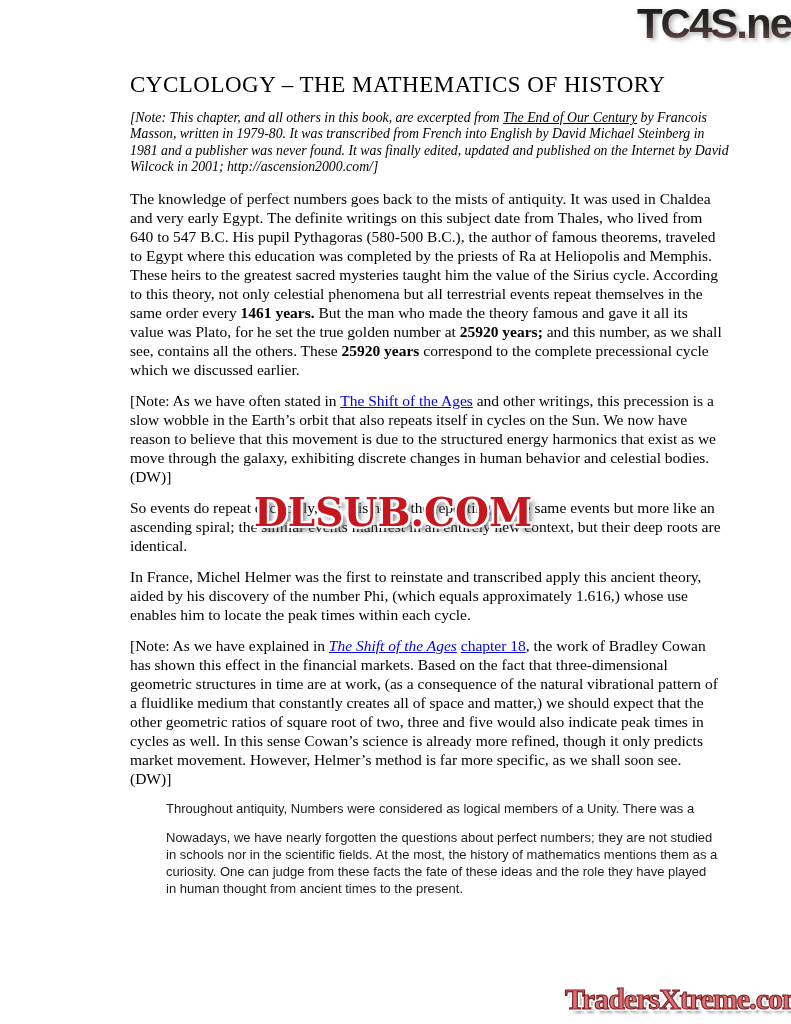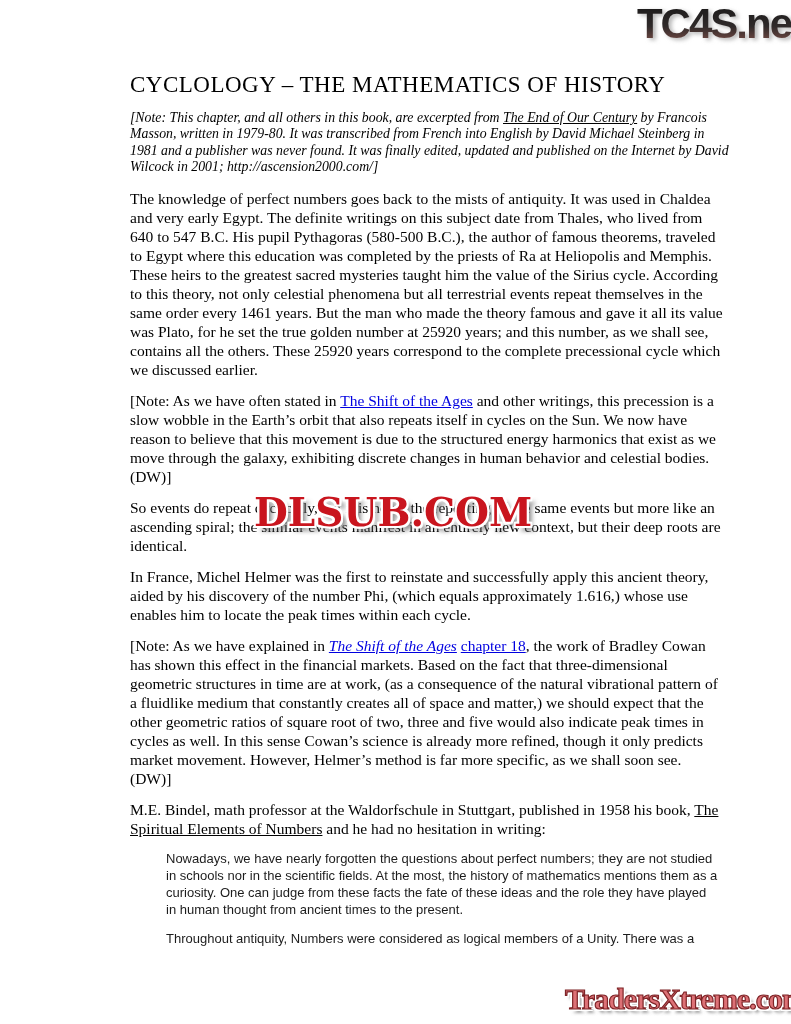--- a/index.html
+++ b/index.html
@@ -65,21 +65,21 @@
   .quote-par {
     font-family: "Liberation Sans", sans-serif;
     font-size: 13px;
     line-height: 17px;
     margin-left: 36px;
     width: 552px;
     color: #1c1c1c;
   }
 
   
-  .bold { font-weight: normal; }
+  .bold { font-weight: bold; }
   .italic { }
   .underline { text-decoration: underline; }
   .link { color: #0000e0; text-decoration: underline; cursor: pointer; }
   .link-italic { color: #0000e0; text-decoration: underline; font-style: italic; cursor: pointer; }
 
   
   .dlsub {
     position: absolute;
     left: 254px;
     top: 489px;
@@ -123,28 +123,27 @@
     <h1 class="doc-title">CYCLOLOGY – THE MATHEMATICS OF HISTORY</h1>
 
     <p class="block editor-note-small"><span>[Note: This chapter, and all others in this book, are excerpted from </span><span class="underline">The End of Our Century</span><span> by Francois Masson, written in 1979-80. It was transcribed from French into English by David Michael Steinberg in 1981 and a publisher was never found. It was finally edited, updated and published on the Internet by David Wilcock in 2001; http://ascension2000.com/]</span></p>
 
     <p class="block body-par first-body"><span>The knowledge of perfect numbers goes back to the mists of antiquity. It was used in Chaldea and very early Egypt. The definite writings on this subject date from Thales, who lived from 640 to 547 B.C. His pupil Pythagoras (580-500 B.C.), the author of famous theorems, traveled to Egypt where this education was completed by the priests of Ra at Heliopolis and Memphis. These heirs to the greatest sacred mysteries taught him the value of the Sirius cycle. According to this theory, not only celestial phenomena but all terrestrial events repeat themselves in the same order every </span><span class="bold">1461 years.</span><span> But the man who made the theory famous and gave it all its value was Plato, for he set the true golden number at </span><span class="bold">25920 years;</span><span> and this number, as we shall see, contains all the others. These </span><span class="bold">25920 years</span><span> correspond to the complete precessional cycle which we discussed earlier.</span></p>
 
     <p class="block body-par"><span>[Note: As we have often stated in </span><span class="link">The Shift of the Ages</span><span> and other writings, this precession is a slow wobble in the Earth’s orbit that also repeats itself in cycles on the Sun. We now have reason to believe that this movement is due to the structured energy harmonics that exist as we move through the galaxy, exhibiting discrete changes in human behavior and celestial bodies. (DW)]</span></p>
 
     <p class="block body-par"><span>So events do repeat cyclically, but it is never the repeating of the same events but more like an ascending spiral; the similar events manifest in an entirely new context, but their deep roots are identical.</span></p>
 
-    <p class="block body-par"><span>In France, Michel Helmer was the </span><span class="italic">first</span><span> to reinstate and </span><span class="italic">successfully apply</span><span> this ancient theory, aided by his discovery of the number Phi, (which equals approximately 1.616,) whose use enables him to locate the peak times within each cycle.</span></p>
+    <p class="block body-par"><span>In France, Michel Helmer was the </span><span class="italic">first</span><span> to reinstate and </span><span class="italic">transcribed apply</span><span> this ancient theory, aided by his discovery of the number Phi, (which equals approximately 1.616,) whose use enables him to locate the peak times within each cycle.</span></p>
 
     <p class="block body-par"><span>[Note: As we have explained in </span><span class="link-italic">The Shift of the Ages</span><span> </span><span class="link">chapter 18</span><span>, the work of Bradley Cowan has shown this effect in the financial markets. Based on the fact that three-dimensional geometric structures in time are at work, (as a consequence of the natural vibrational pattern of a fluidlike medium that constantly creates all of space and matter,) we should expect that the other geometric ratios of square root of two, three and five would also indicate peak times in cycles as well. In this sense Cowan’s science is already more refined, though it only predicts market movement. However, Helmer’s method is far more specific, as we shall soon see. (DW)]</span></p>
 
-    <p class="block body-par"><span>M.E. Bindel, math professor at the Waldorfschule in Stuttgart, published in 1958 his book, </span><span class="underline">The Spiritual Elements of Numbers</span><span> and he had no hesitation in writing:</span></p>
+
+    <p class="block quote-par"><span>Throughout antiquity, Numbers were considered as logical members of a Unity. There was a</span></p>
 
     <p class="block quote-par"><span>Nowadays, we have nearly forgotten the questions about perfect numbers; they are not studied in schools nor in the scientific fields. At the most, the history of mathematics mentions them as a curiosity. One can judge from these facts the fate of these ideas and the role they have played in human thought from ancient times to the present.</span></p>
-
-    <p class="block quote-par"><span>Throughout antiquity, Numbers were considered as logical members of a Unity. There was a</span></p>
   </div>
 
   <div class="dlsub">DLSUB.COM</div>
 
   <div class="tradersx">TradersXtreme.com</div>
 
 </div>
 
 </body></html>

